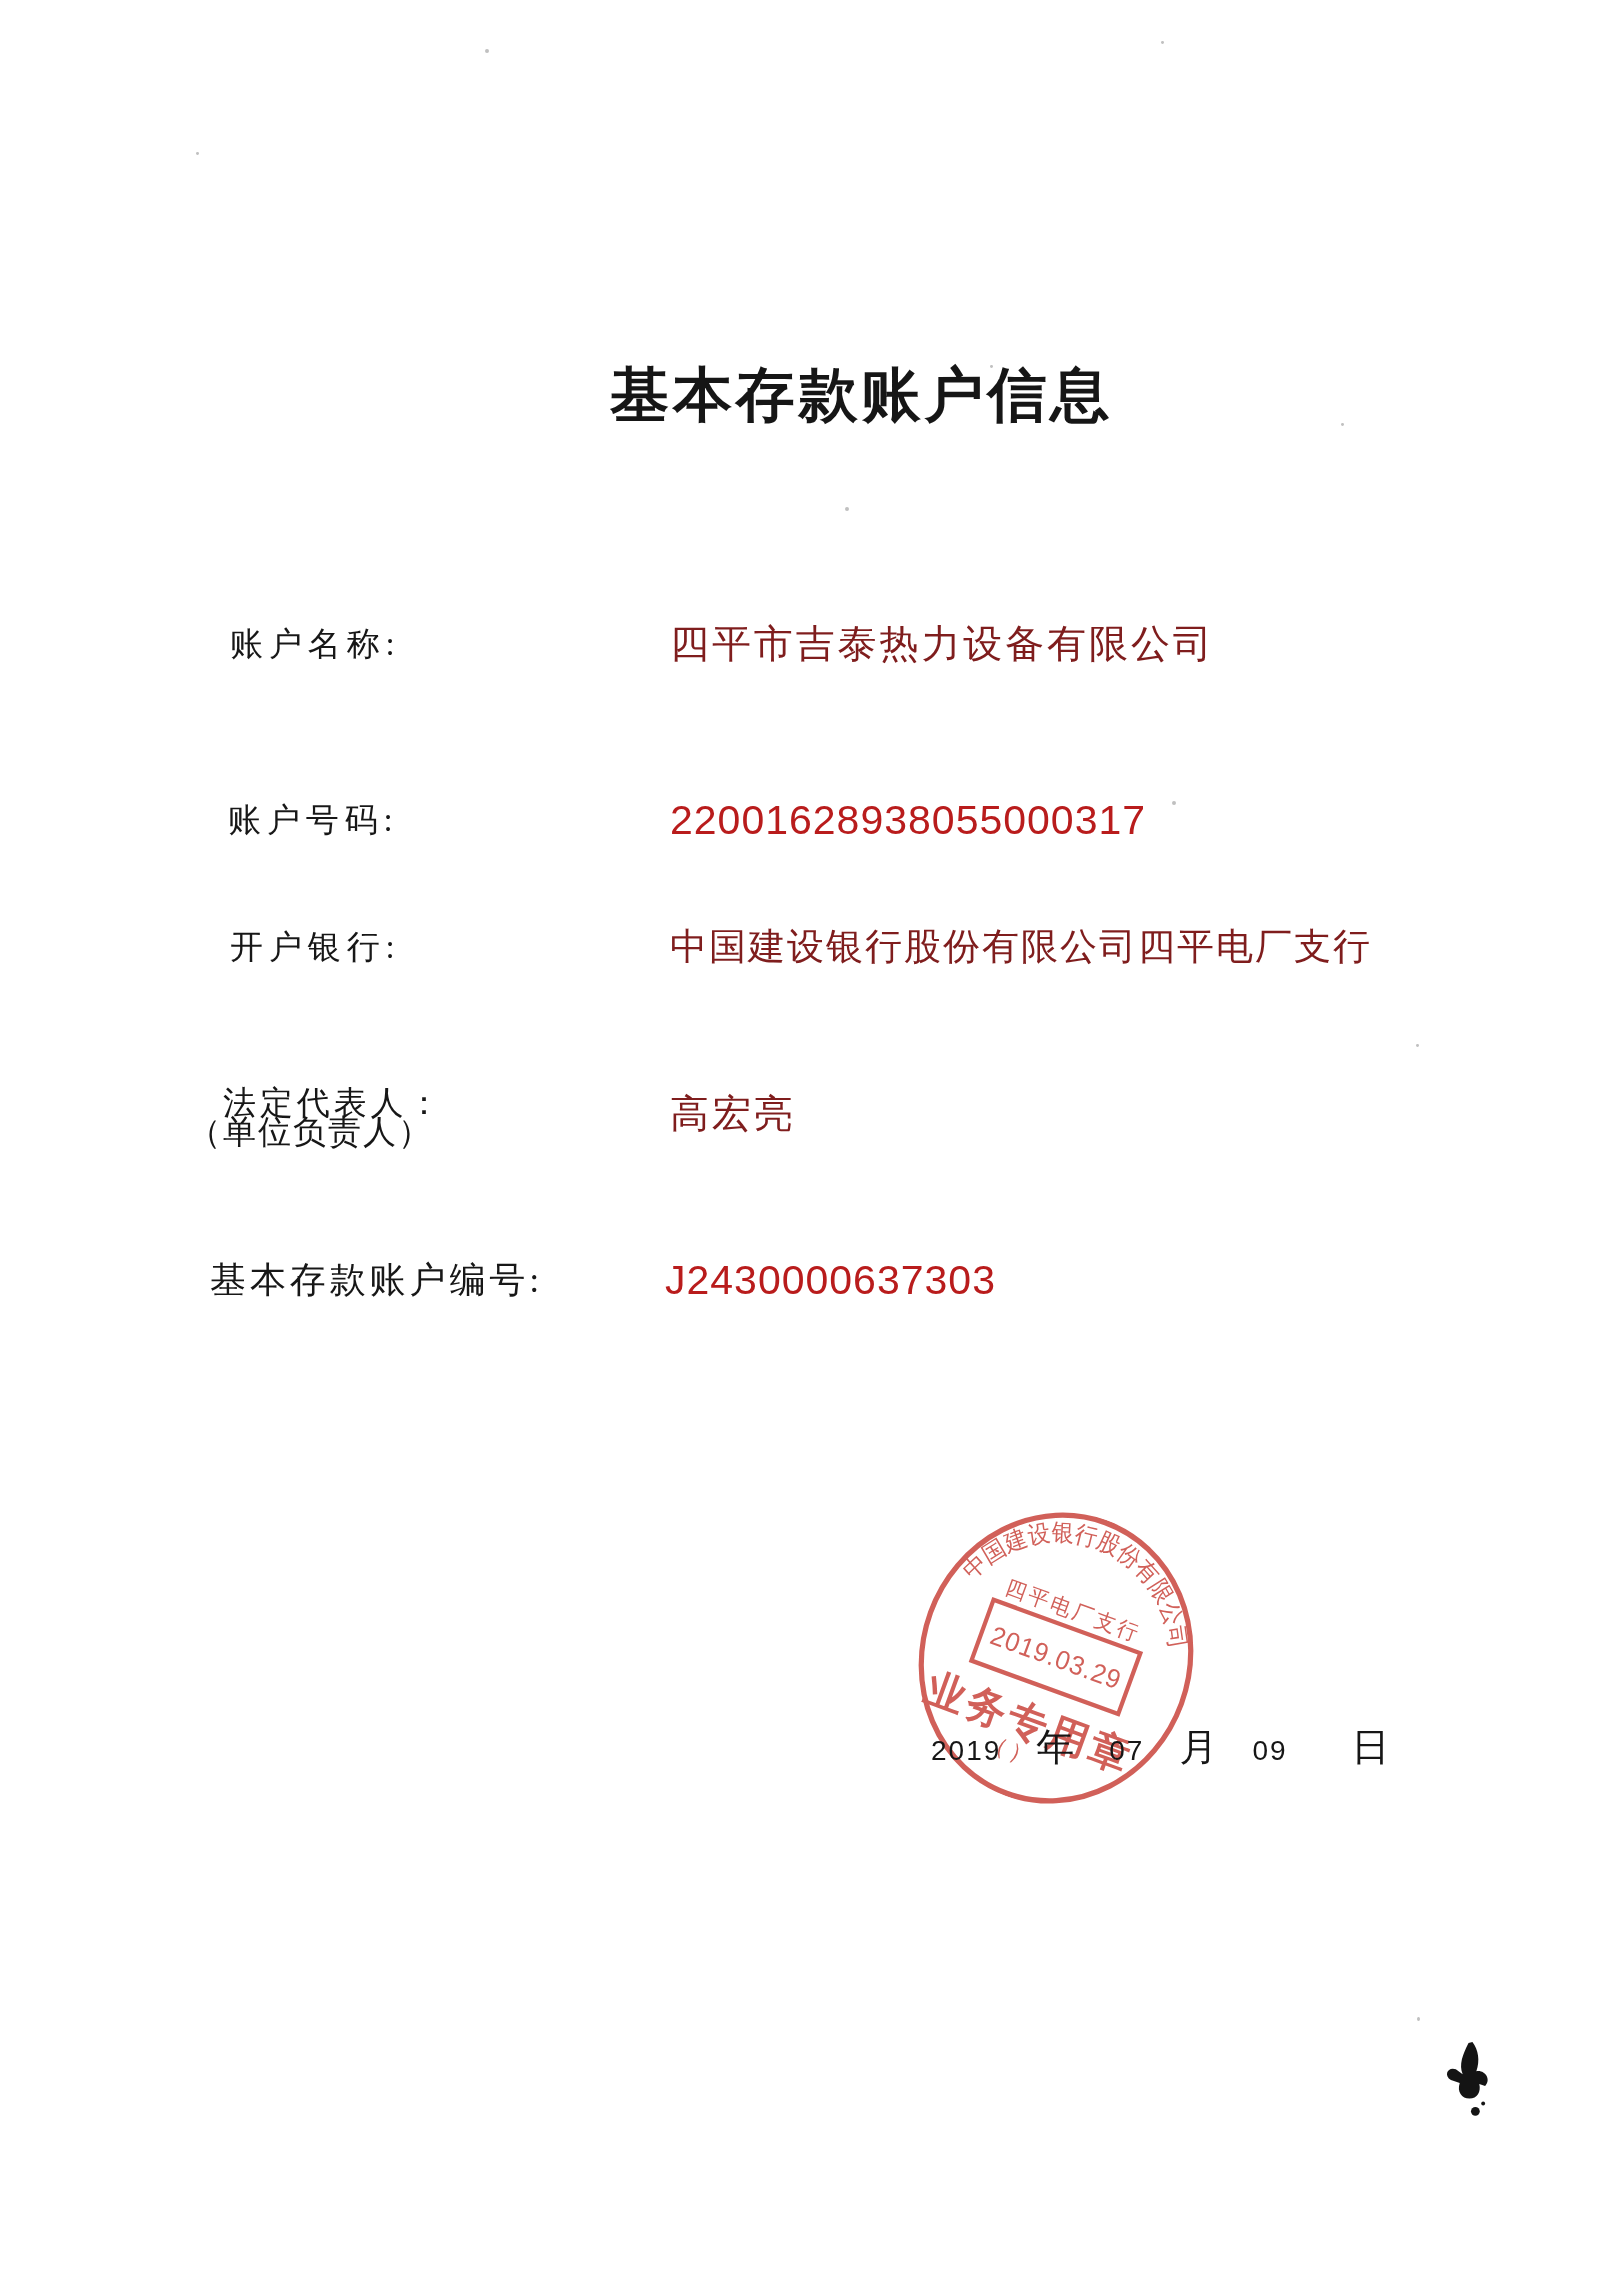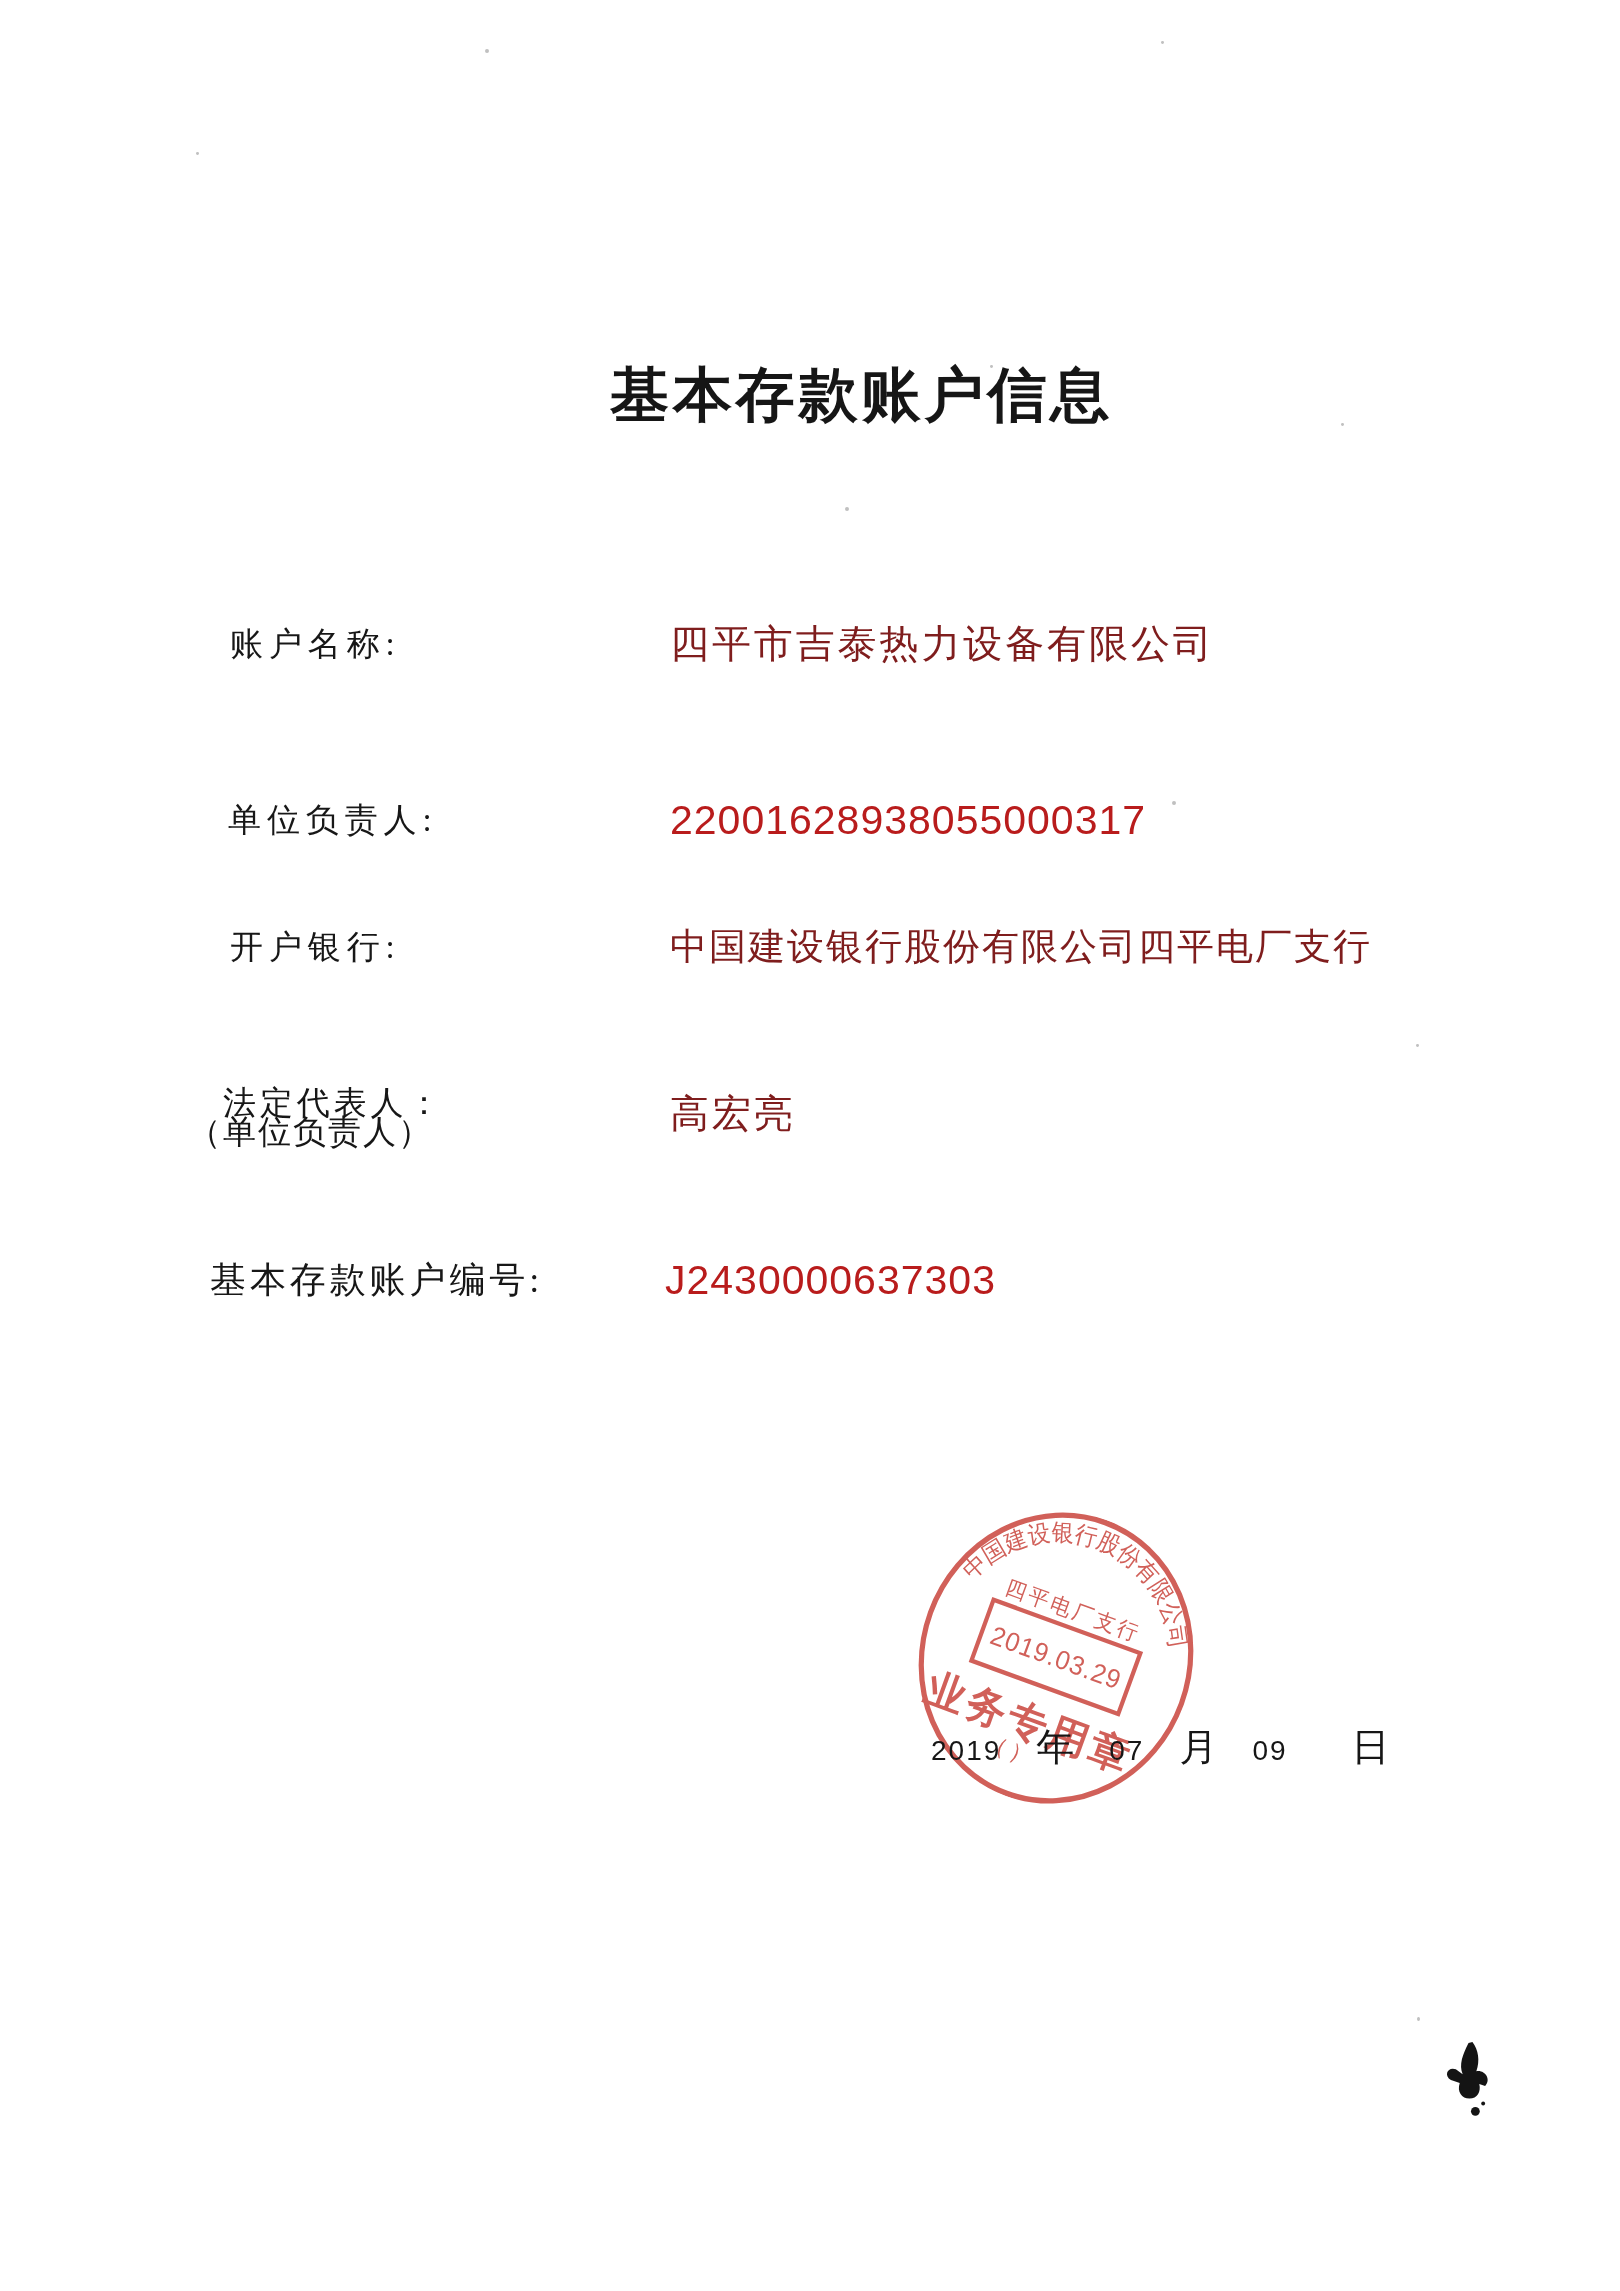--- a/index.html
+++ b/index.html
@@ -48,21 +48,21 @@
   .overlay-black{z-index:2;}
 </style>
 </head>
 <body>
 
 <h1 class="abs title" style="left:610px;top:366px;margin:0;">基本存款账户信息</h1>
 
 <div class="abs label" style="left:230px;top:628px;">账户名称:</div>
 <div class="abs value-cn" style="left:670px;top:624px;">四平市吉泰热力设备有限公司</div>
 
-<div class="abs label" style="left:228px;top:804px;">单位负责人:</div>
+<div class="abs label" style="left:228px;top:804px;">账户号码:</div>
 <div class="abs num" style="left:670px;top:800px;">22001628938055000317</div>
 
 <div class="abs label" style="left:230px;top:931px;">开户银行:</div>
 <div class="abs value-cn value-cn-long" style="left:670px;top:928px;">中国建设银行股份有限公司四平电厂支行</div>
 
 <div class="abs label" style="left:223px;top:1049px;letter-spacing:3.9px;margin-top:38px;">法定代表人：</div>
 <div class="abs label" style="left:188px;top:1116px;letter-spacing:2px;">（单位负责人）</div>
 <div class="abs value-cn" style="left:670px;top:1094px;">高宏亮</div>
 
 <div class="abs label label-big" style="left:210px;top:1262px;">基本存款账户编号:</div>

